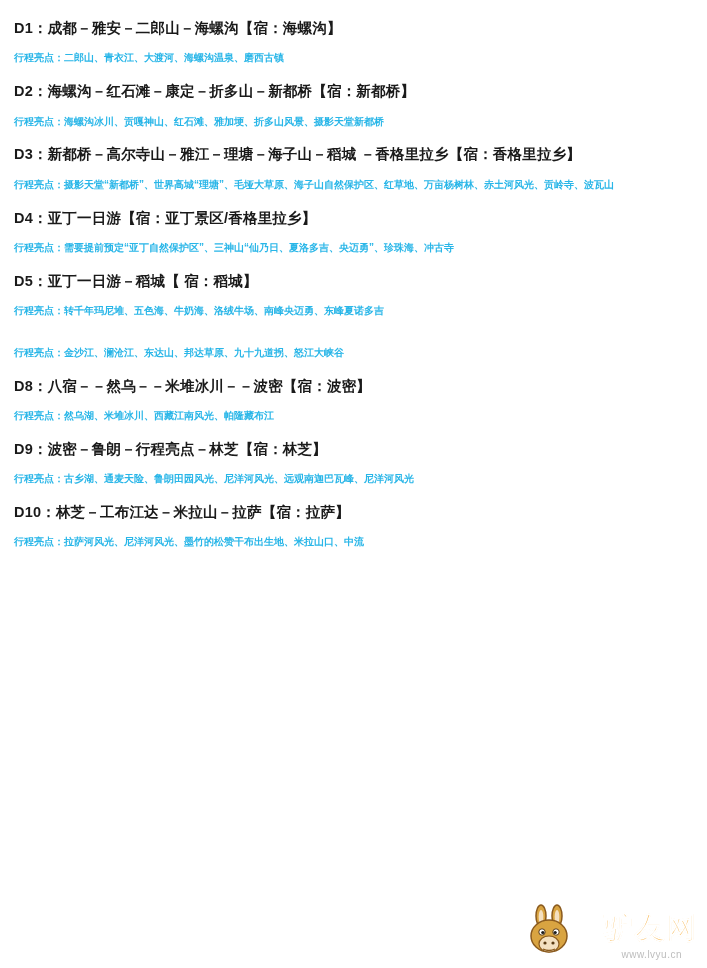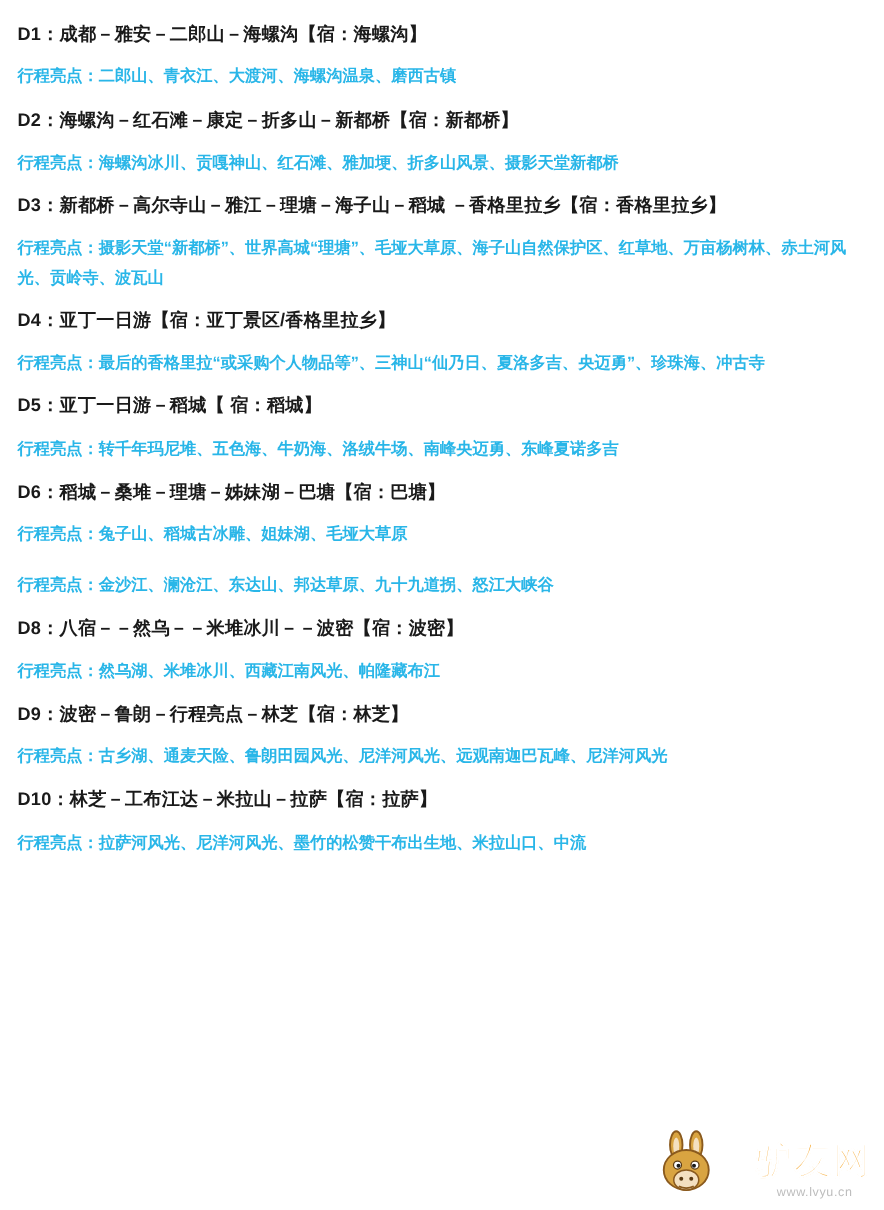--- a/index.html
+++ b/index.html
@@ -30,21 +30,21 @@
     margin: 0 0 2px 0;
     letter-spacing: 0.2px;
   }
   .body-text {
     font-size: 14.5px;
     color: #1a1a1a;
     line-height: 1.78;
     margin: 0 0 4px 0;
   }
   .highlight {
-    font-size: 13px;
+    font-size: 10px;
     color: #29b6e8;
     line-height: 1.78;
     margin: 0 0 6px 0;
     font-weight: bold;
   }
   .intro-green {
     color: #5cc43a;
   }
   .spacer-sm { height: 6px; }
 
@@ -113,38 +113,33 @@
     <p class="day-title">D3：新都桥－高尔寺山－雅江－理塘－海子山－稻城 －香格里拉乡【宿：香格里拉乡】</p>
     <div class="spacer-sm"></div>
     <p class="highlight">行程亮点：摄影天堂“新都桥”、世界高城“理塘”、毛垭大草原、海子山自然保护区、红草地、万亩杨树林、赤土河风光、贡岭寺、波瓦山</p>
   </div>
 
   <div class="spacer-sm"></div>
 
   <div class="block">
     <p class="day-title">D4：亚丁一日游【宿：亚丁景区/香格里拉乡】</p>
     <div class="spacer-sm"></div>
-    <p class="highlight">行程亮点：最后的香格里拉“或采购个人物品等”、三神山“仙乃日、夏洛多吉、央迈勇”、珍珠海、冲古寺</p>
+    <p class="highlight">行程亮点：需要提前预定“亚丁自然保护区”、三神山“仙乃日、夏洛多吉、央迈勇”、珍珠海、冲古寺</p>
   </div>
 
   <div class="spacer-sm"></div>
 
   <div class="block">
     <p class="day-title">D5：亚丁一日游－稻城【 宿：稻城】</p>
     <div class="spacer-sm"></div>
     <p class="highlight">行程亮点：转千年玛尼堆、五色海、牛奶海、洛绒牛场、南峰央迈勇、东峰夏诺多吉</p>
   </div>
 
   <div class="spacer-sm"></div>
 
-  <div class="block">
-    <p class="day-title">D6：稻城－桑堆－理塘－姊妹湖－巴塘【宿：巴塘】</p>
-    <div class="spacer-sm"></div>
-    <p class="highlight">行程亮点：兔子山、稻城古冰雕、姐妹湖、毛垭大草原</p>
-  </div>
 
   <div class="spacer-sm"></div>
 
   <div class="block">
     <div class="spacer-sm"></div>
     <p class="highlight">行程亮点：金沙江、澜沧江、东达山、邦达草原、九十九道拐、怒江大峡谷</p>
   </div>
 
   <div class="spacer-sm"></div>
 

